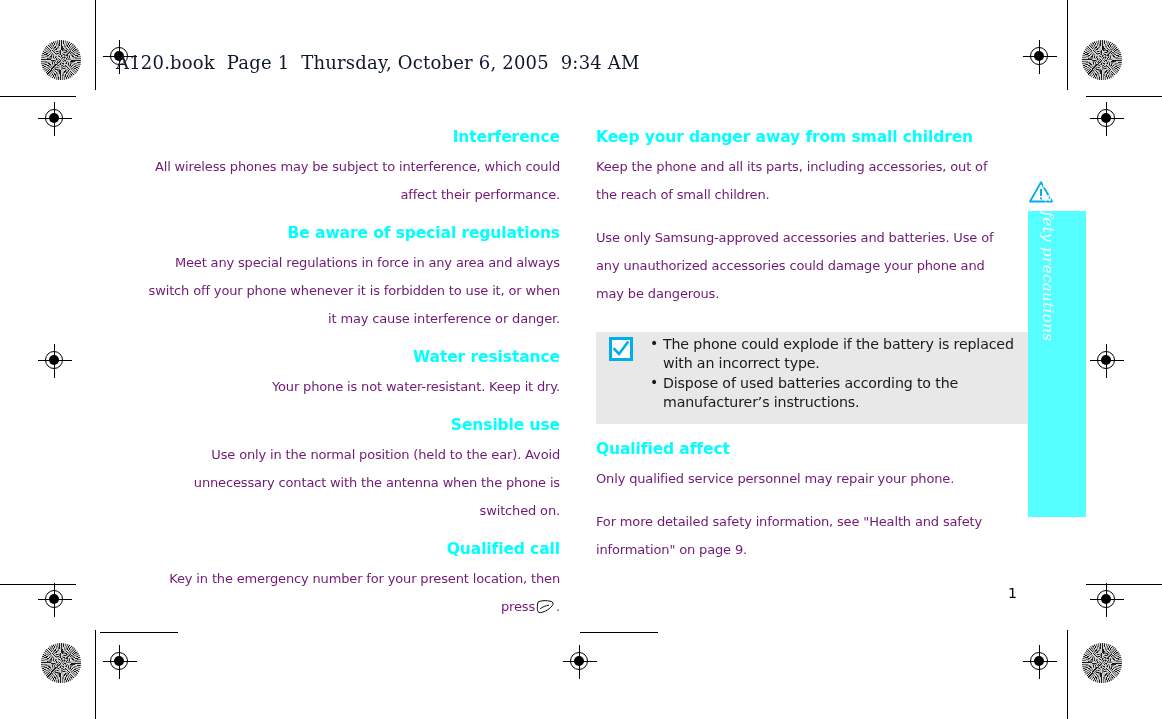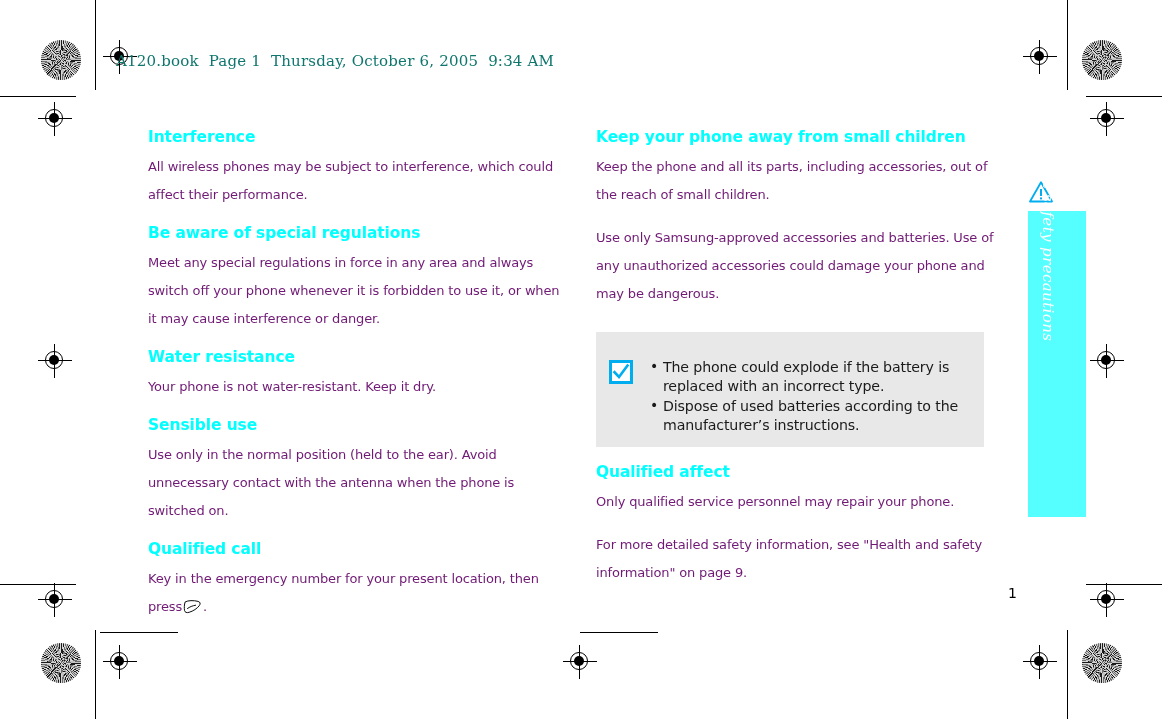--- a/index.html
+++ b/index.html
@@ -72,39 +72,39 @@
     background:
       repeating-conic-gradient(from 1.5deg, rgba(255,255,255,0) 0deg 11deg, rgba(180,180,180,0.55) 11deg 22deg);
   }
 
   
   .slug {
     position: absolute;
     left: 116px;
     top: 52px;
     font-family: "DejaVu Serif", serif;
-    font-size: 15px;
-    color: #0f766e;
+    font-size: 18px;
+    color: #0f172a;
     white-space: pre;
     letter-spacing: 0.2px;
   }
 
   
   .page {
     position: absolute;
     left: 0; top: 0;
     width: 1162px; height: 719px;
   }
 
   .col {
     position: absolute;
     top: 128px;
     width: 412px;
   }
-  .col-left  { left: 148px; }
+  .col-left  { left: 148px; text-align: right; }
   .col-right { left: 596px; }
 
   h2.sec {
     margin: 0 0 6px 0;
     font-size: 15.5px;
     font-weight: bold;
     color: #00FFFF;
     letter-spacing: -0.1px;
     line-height: 19px;
   }
@@ -122,24 +122,24 @@
     vertical-align: -3px;
     width: 19px;
     height: 15px;
     margin: 0 1px;
   }
 
   
   .notebox {
     position: relative;
     background: #E8E8E8;
-    padding: 26px 12px 11px 12px;
+    padding: 3px 12px 11px 12px;
     margin: 0 0 16px 0;
     box-sizing: border-box;
-    width: 388px;
+    width: 432px;
     display: flex;
     align-items: flex-start;
   }
   .notebox .nicon {
     flex: 0 0 auto;
     width: 24px;
     height: 24px;
     margin: 2px 14px 0 1px;
   }
   .notebox ul {
@@ -317,21 +317,21 @@
     <h2 class="sec">Qualified call</h2>
     <p class="body"><span>Key in the emergency number for your present location, then press</span><span class="sendkey"><svg viewBox="0 0 22 17" width="19" height="15" xmlns="http://www.w3.org/2000/svg">
             <path d="M2.5 3.2 C6 1.4 12 1.2 17.5 2.6 C20 3.3 20.6 5.2 18.8 7.6 C16.4 10.8 11.8 13.8 7.2 15.2 C4.2 16.1 2.2 15.3 1.8 13.2 C1.3 10.4 1.4 6.2 2.5 3.2 Z" fill="#ffffff" stroke="#000000" stroke-width="1.1"></path>
             <path d="M5.2 10.8 C7.6 9.0 11.0 7.6 14.6 7.0" fill="none" stroke="#000000" stroke-width="1.1" stroke-linecap="round"></path>
           </svg></span><span>.</span></p>
 
   </div>
 
   <div class="col col-right">
 
-    <h2 class="sec">Keep your phone away from small children</h2>
+    <h2 class="sec">Keep your danger away from small children</h2>
     <p class="body">Keep the phone and all its parts, including accessories, out of the reach of small children.</p>
 
     <p class="body tight">Use only Samsung-approved accessories and batteries. Use of any unauthorized accessories could damage your phone and may be dangerous.</p>
 
     <div class="notebox">
       <span class="nicon">
         <svg viewBox="0 0 24 24" width="24" height="24" xmlns="http://www.w3.org/2000/svg">
           <rect x="1.5" y="1.5" width="21" height="21" fill="#ffffff" stroke="#00AEEF" stroke-width="3"></rect>
           <path d="M5.5 12.2 L10 17 L18.5 5.5" fill="none" stroke="#00AEEF" stroke-width="2.6" stroke-linecap="square" stroke-linejoin="miter"></path>
         </svg>

